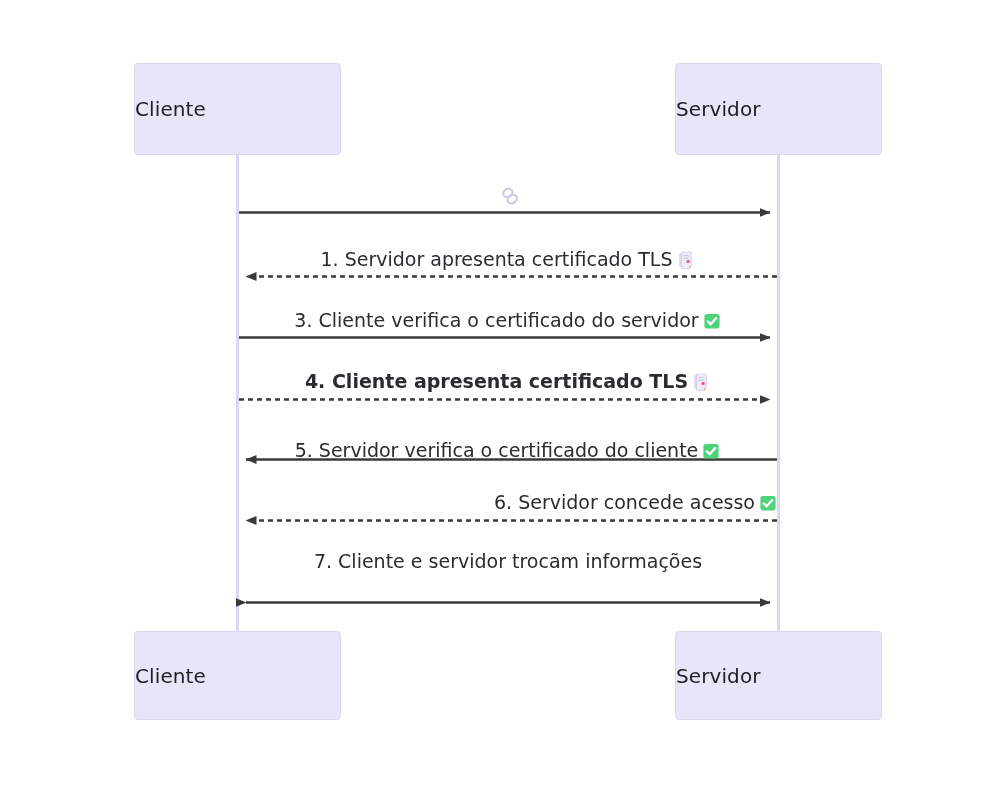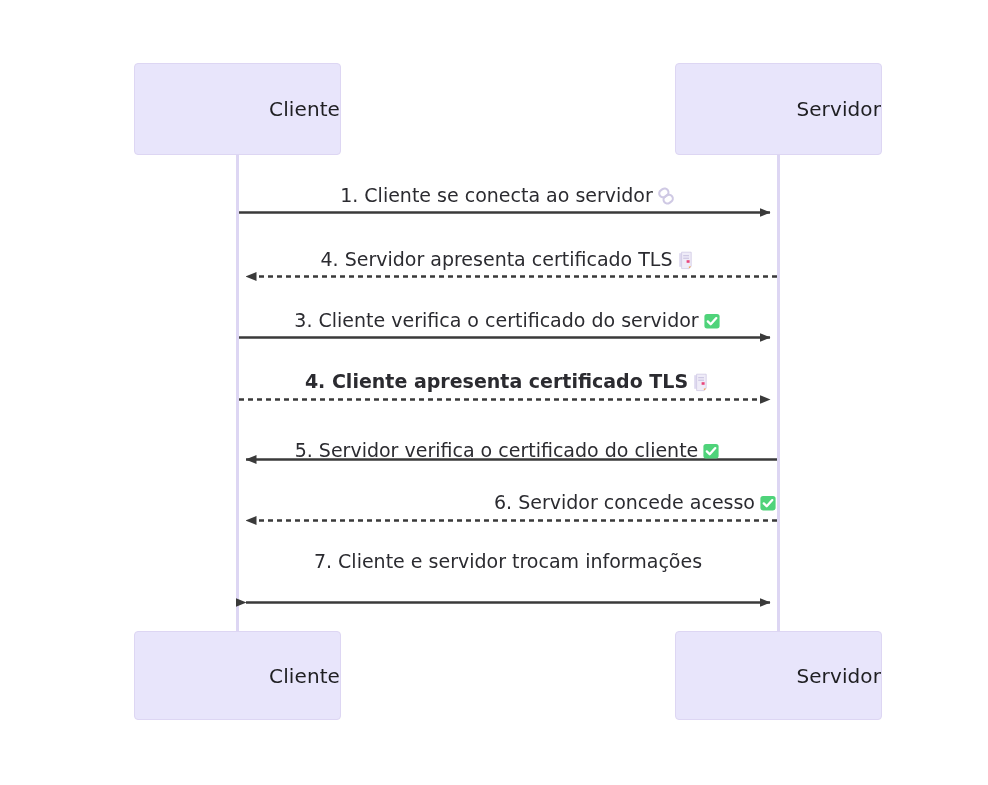--- a/index.html
+++ b/index.html
@@ -25,21 +25,21 @@
     height: 785px;
   }
   .participant-box {
     position: absolute;
     box-sizing: border-box;
     background: #e8e5fb;
     border: 1px solid #ddd6f3;
     border-radius: 4px;
     display: flex;
     align-items: center;
-    justify-content: flex-end;
+    justify-content: flex-start;
   }
   .participant-label {
     font-size: 20px;
     color: #1f1f22;
     font-family: "DejaVu Sans", "Liberation Sans", sans-serif;
     letter-spacing: 0.1px;
     white-space: nowrap;
   }
   .msg-label {
     position: absolute;
@@ -103,30 +103,30 @@
 
   <div class="participant-box" style="left:134px; top:631px; width:207px; height:89px;">
     <span class="participant-label">Cliente</span>
   </div>
 
   <div class="participant-box" style="left:675px; top:631px; width:207px; height:89px;">
     <span class="participant-label">Servidor</span>
   </div>
 
   <div class="msg-label" style="left:238px; top:183px; width:540px;">
-    <span>1. Cliente se conecta ao servidor</span><span class="emoji-svg"><svg width="20" height="20" viewBox="0 0 20 20">
+    <span class="emoji-svg"><svg width="20" height="20" viewBox="0 0 20 20">
           <g transform="rotate(-35 10 10)">
             <rect x="5.2" y="2.4" width="9.6" height="7.6" rx="3.8" fill="none" stroke="#cfc9e4" stroke-width="2.1"></rect>
             <rect x="5.2" y="10" width="9.6" height="7.6" rx="3.8" fill="none" stroke="#cfc9e4" stroke-width="2.1"></rect>
           </g>
         </svg></span>
   </div>
 
   <div class="msg-label" style="left:238px; top:247px; width:540px;">
-    <span>4. Servidor apresenta certificado TLS</span><span class="emoji-svg"><svg width="20" height="20" viewBox="0 0 20 20">
+    <span>1. Servidor apresenta certificado TLS</span><span class="emoji-svg"><svg width="20" height="20" viewBox="0 0 20 20">
           <path d="M3.2 3.2 h9.4 v13.6 h-9.4 z" fill="#ded9ef"></path>
           <path d="M5.6 2.2 h9.6 v14.2 l-2.3 2.2 h-7.3 z" fill="#efecf8" stroke="#cfc9e4" stroke-width="0.8"></path>
           <rect x="7.2" y="5" width="5.8" height="1.3" fill="#cfc9e4"></rect>
           <rect x="7.2" y="7.6" width="5.8" height="1.3" fill="#cfc9e4"></rect>
           <rect x="10.6" y="10.2" width="3" height="2.6" fill="#e8467c"></rect>
           <path d="M12.9 16.4 h2.3 l-2.3 2.2 z" fill="#f0a04b"></path>
         </svg></span>
   </div>
 
   <div class="msg-label" style="left:238px; top:308px; width:540px;">

